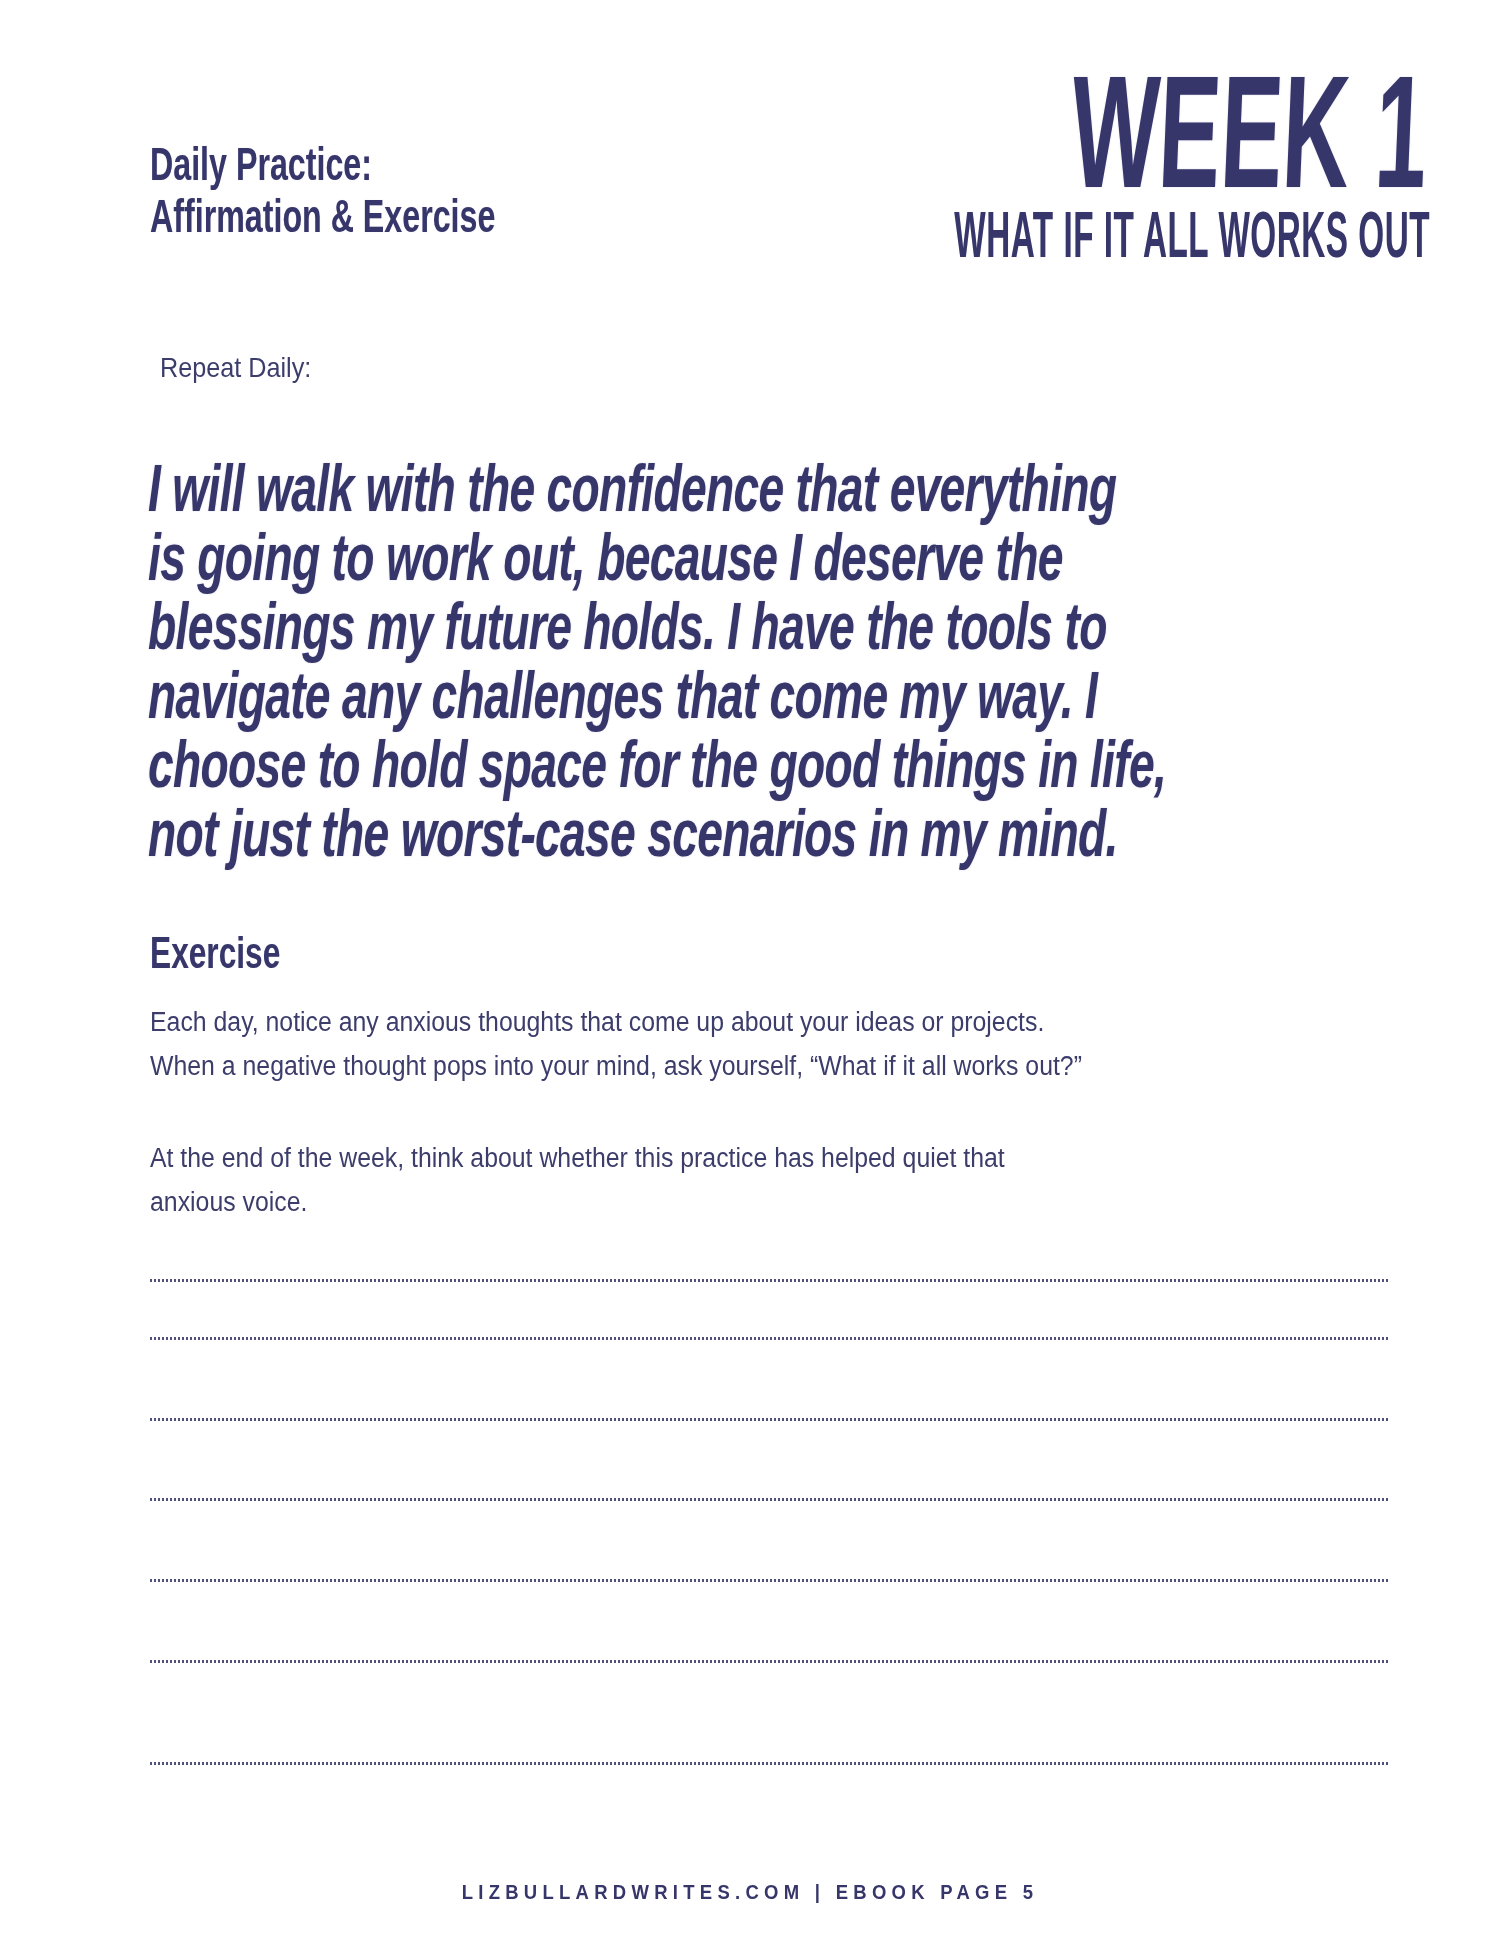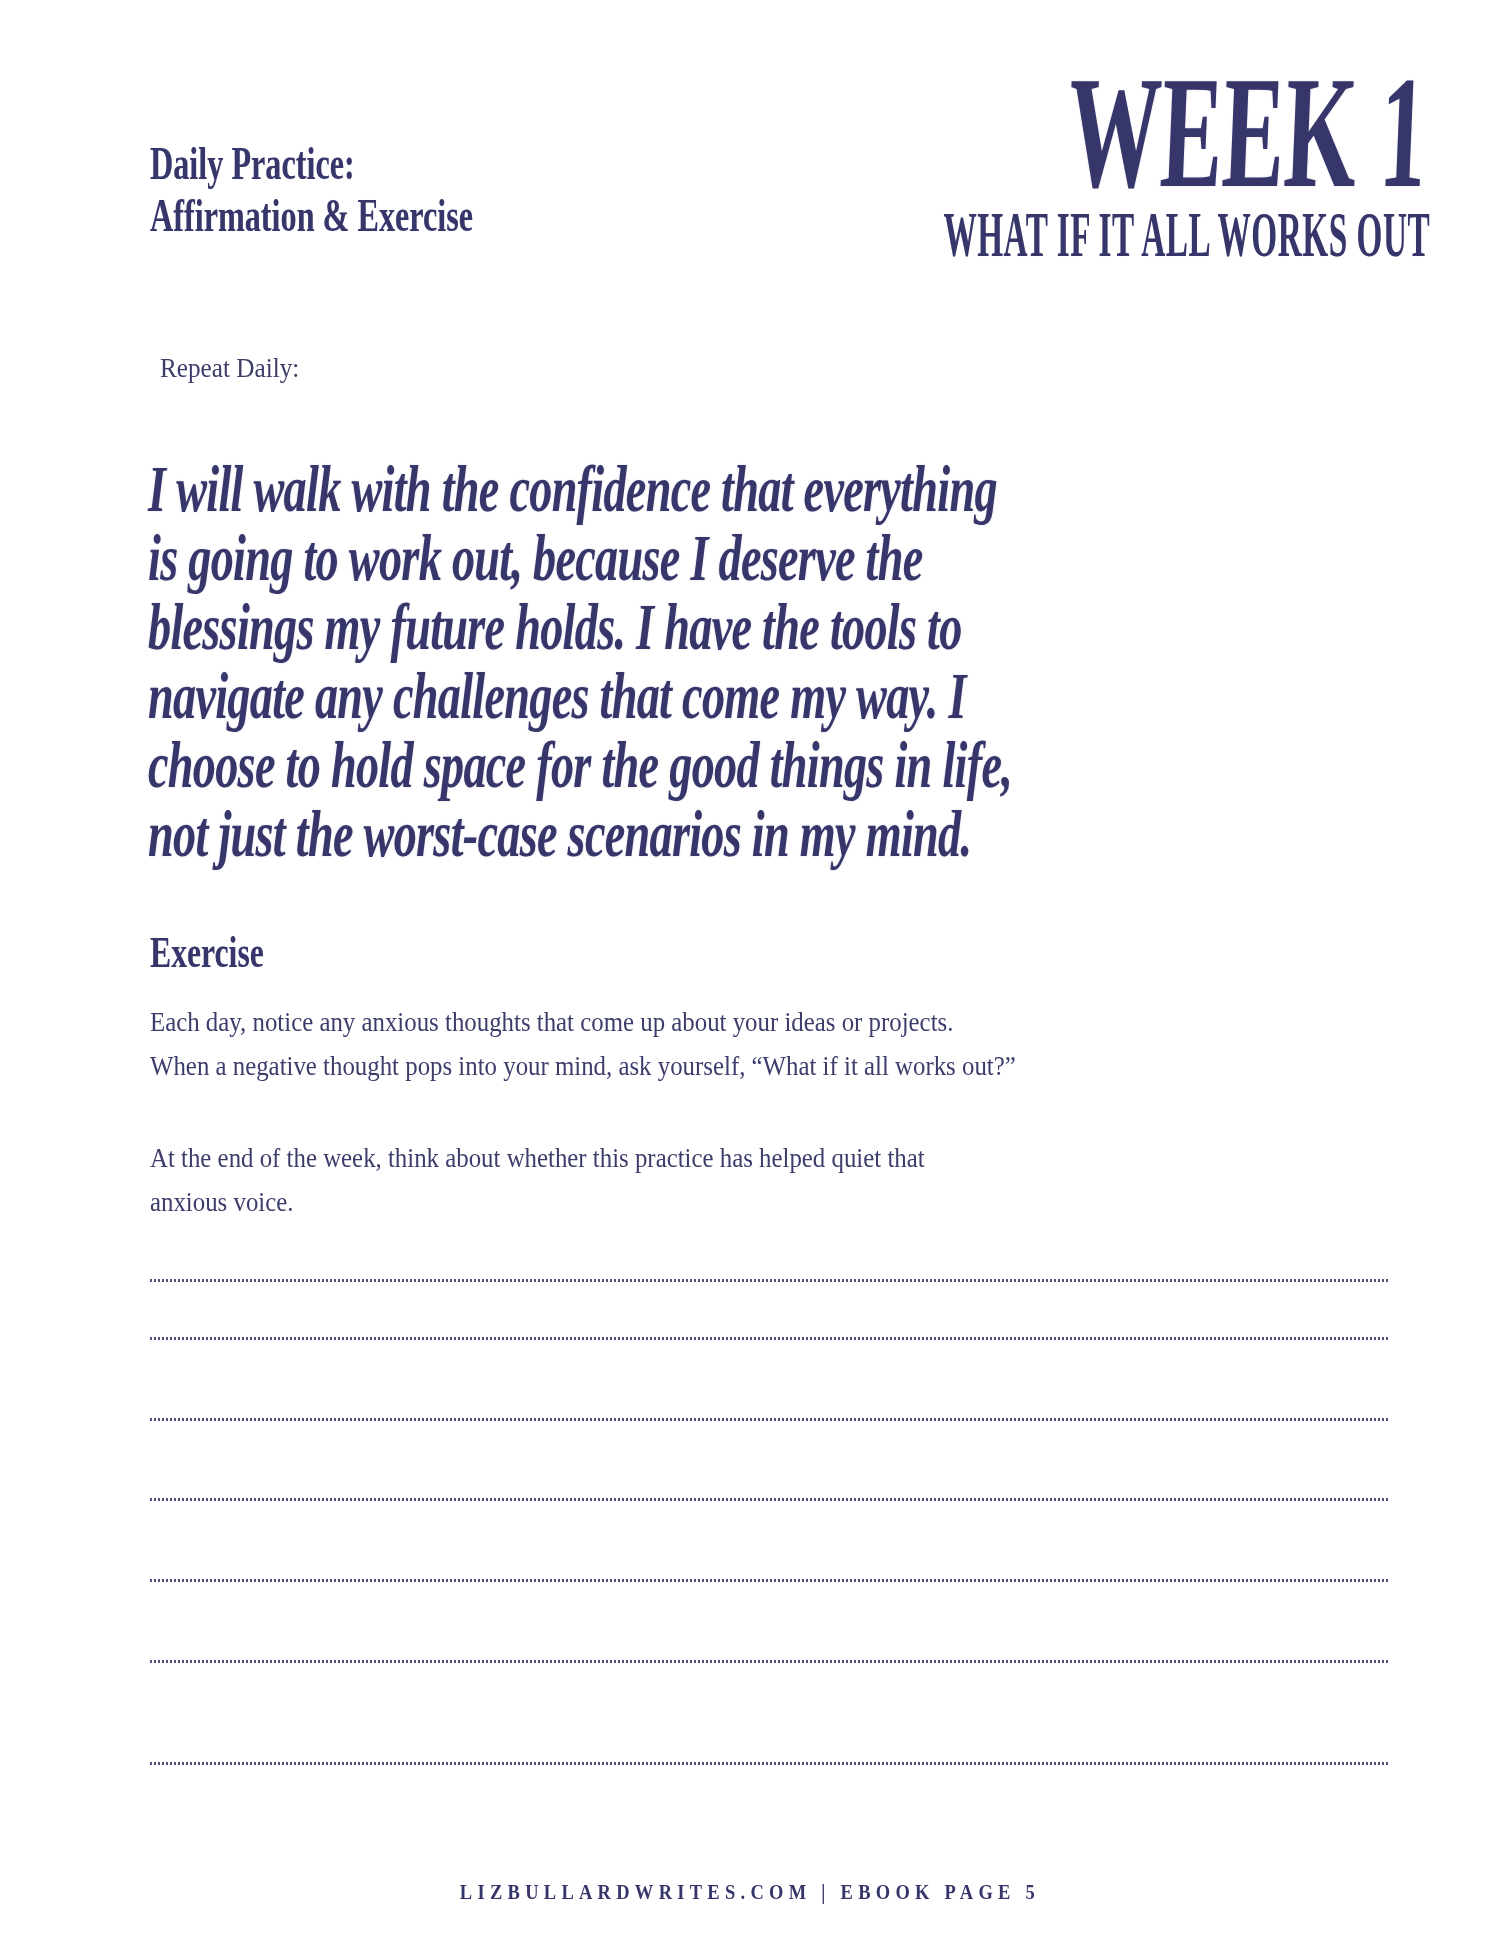--- a/index.html
+++ b/index.html
@@ -1,21 +1,21 @@
 <!DOCTYPE html>
 <html><head>
 <meta charset="utf-8">
 <style>
   html,body{margin:0;padding:0;background:#ffffff;}
   .page{
     position:relative;
     width:1500px;height:1941px;
     background:#ffffff;
     overflow:hidden;
-    font-family:Liberation Serif, serif;
+    font-family:Liberation Sans, sans-serif;
   }
   
   .doc-title{
     position:absolute;left:150px;top:138px;
     font-size:46px;line-height:52px;font-weight:bold;
     color:var(--navy);
     transform:scaleX(.70);transform-origin:left top;
     white-space:nowrap;
     text-shadow:0 0 1px rgba(140,140,190,.45);
   }

